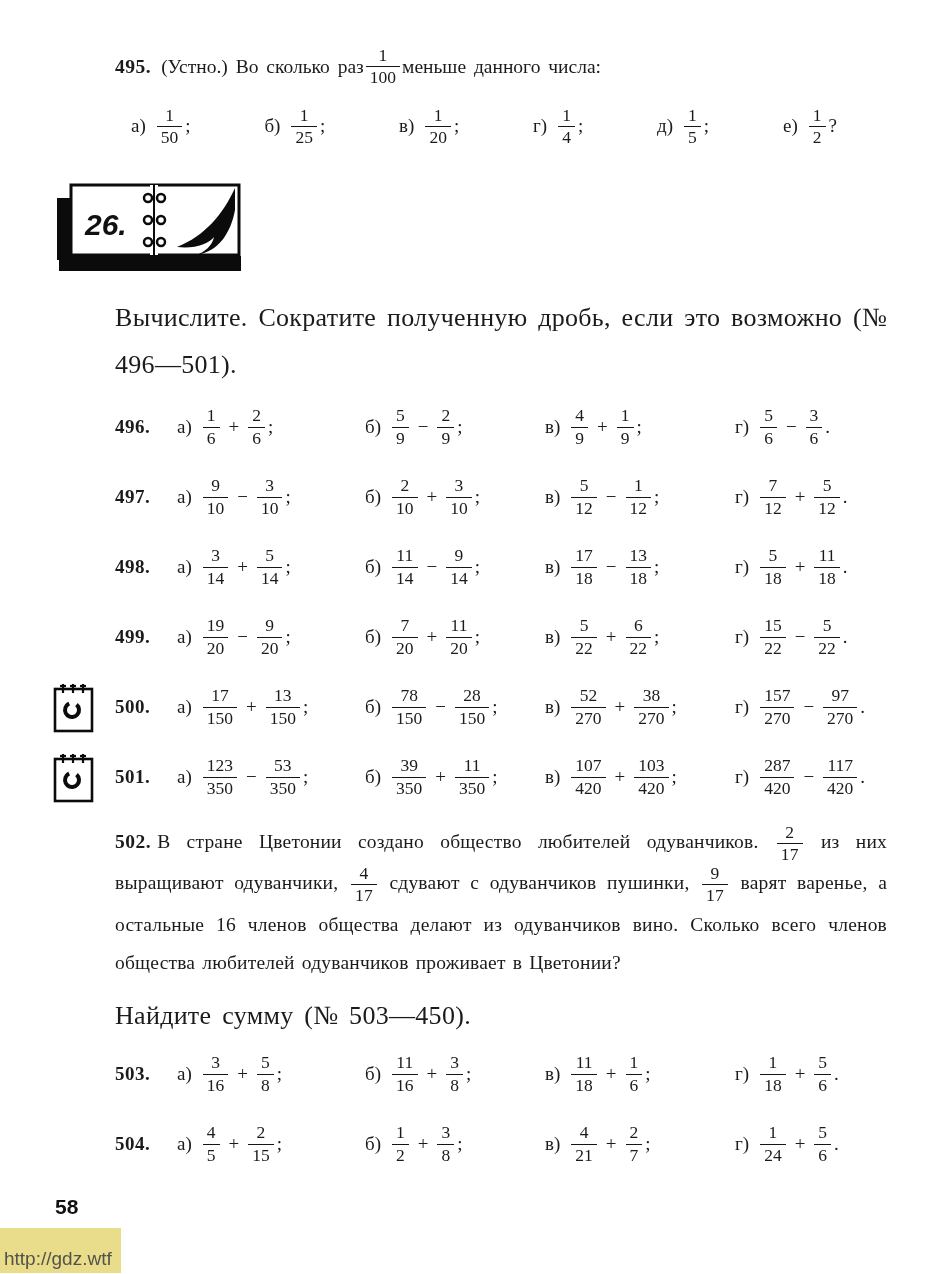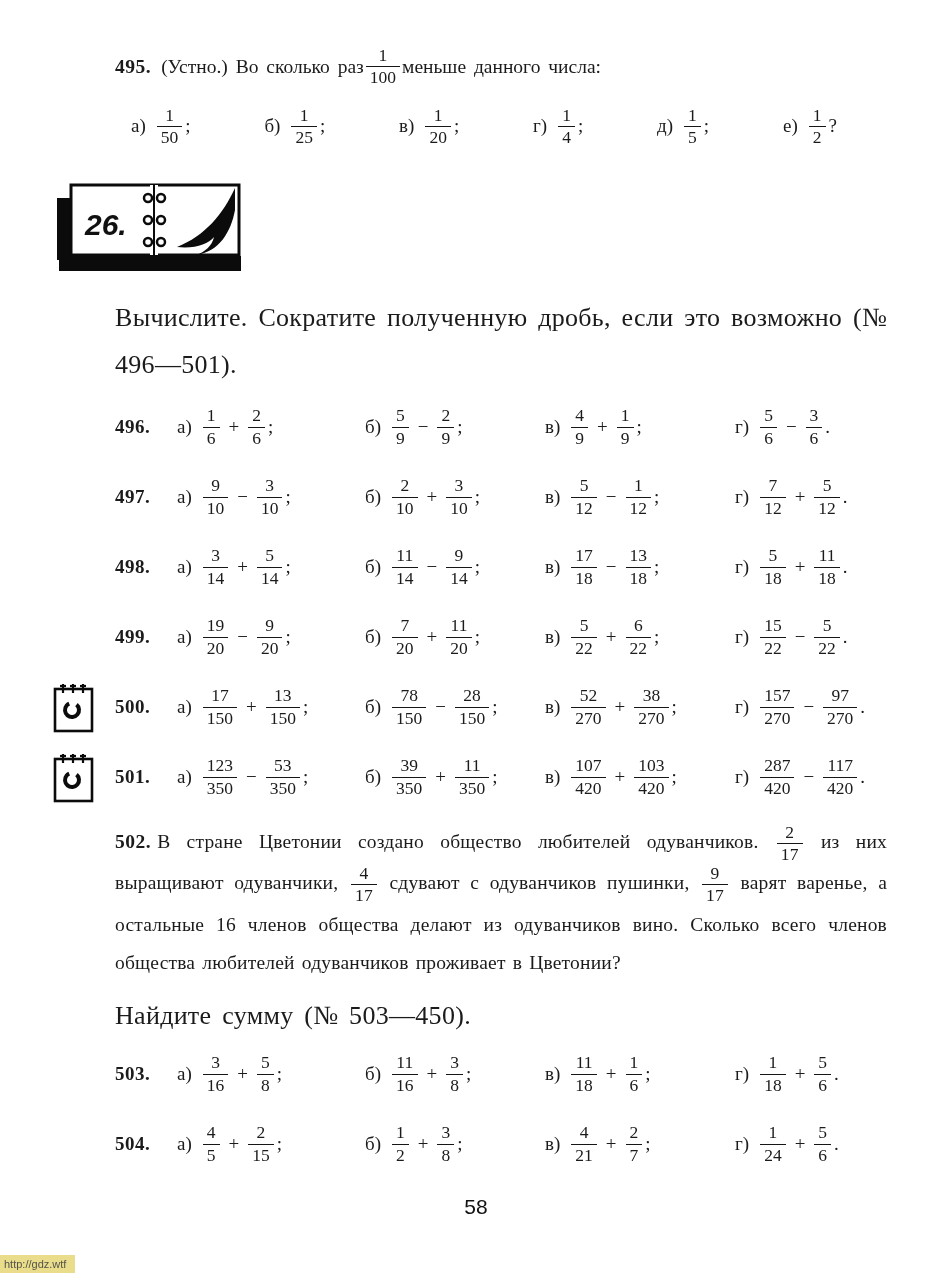--- a/index.html
+++ b/index.html
@@ -91,29 +91,29 @@
     max-width:772px;
     font-size:19.5px;line-height:1.98;
     text-align:justify;
     word-spacing:2px;letter-spacing:.2px;
   }
   .paragraph .p-num{margin-right:6px;}
   
   .page-number{
     margin:26px 0 0 -60px;
     font-family:"Liberation Sans", sans-serif;
-    font-weight:normal;font-size:21px;color:#111;text-align:center;
+    font-weight:bold;font-size:21px;color:#111;
   }
   .watermark{
     position:absolute;left:0;bottom:1px;
     background:#e9dd8c;
     color:#54524a;
     font-family:"Liberation Sans", sans-serif;
-    font-size:11px;
-    padding:3px 9px 3px 4px;
+    font-size:19px;
+    padding:20px 9px 3px 4px;
   }
 </style>
 </head>
 <body>
 
 <div class="page">
   <div class="content">
 
     <div>
       <div class="p-line" id="p495-intro">

